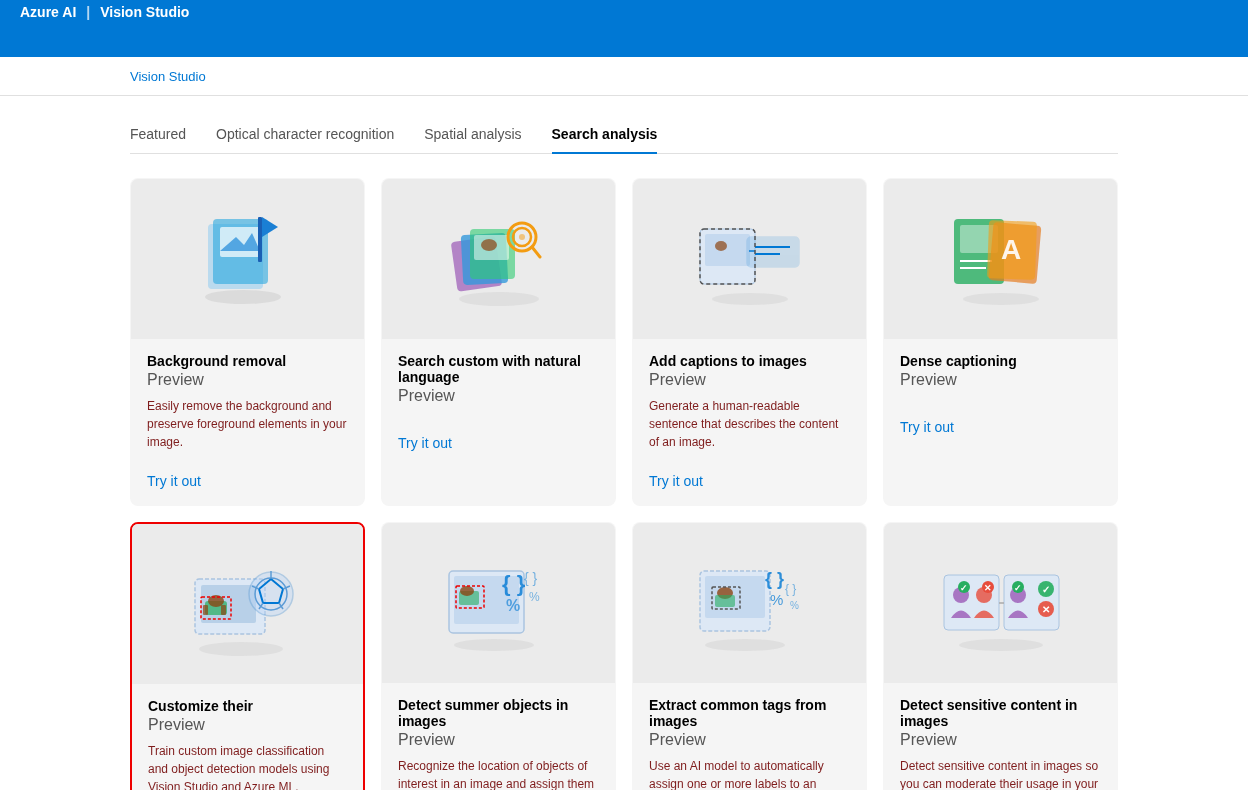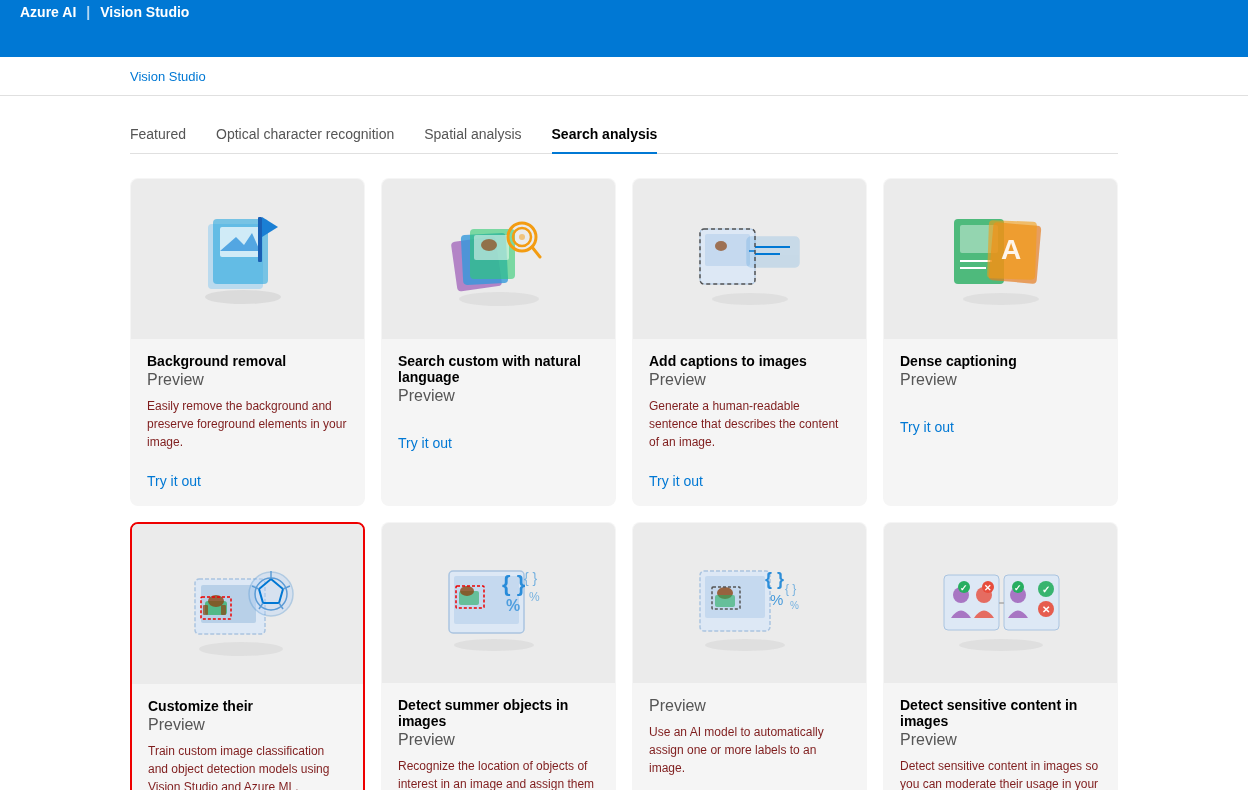--- a/index.html
+++ b/index.html
@@ -314,20 +314,21 @@
 
         <rect x="27" y="34" width="28" height="22" rx="1" fill="none" stroke="#555" stroke-width="1.5" stroke-dasharray="3,2"></rect>
 
         <text x="80" y="32" font-size="18" font-weight="bold" fill="#0078d4" opacity="0.8">{ }</text>
         <text x="85" y="52" font-size="15" fill="#0078d4" opacity="0.7">%</text>
         <text x="100" y="40" font-size="12" fill="#0078d4" opacity="0.5">{ }</text>
         <text x="105" y="56" font-size="10" fill="#0078d4" opacity="0.5">%</text>
       </svg>
         </div>
         <div class="card-body">
+          <div class="card-title">Extract common tags from images</div>
           <div class="card-badge">Preview</div>
           <div class="card-desc">Use an AI model to automatically assign one or more labels to an image.</div>
         </div>
       </div>
       <div class="card">
         <div class="card-image">
       <svg viewBox="0 0 130 100" width="130" height="100">
         <ellipse cx="65" cy="92" rx="42" ry="6" fill="#ccc" opacity="0.4"></ellipse>
 
         <rect x="8" y="22" width="55" height="55" rx="4" fill="#dde8f5" stroke="#aac4e0" stroke-width="1"></rect>

